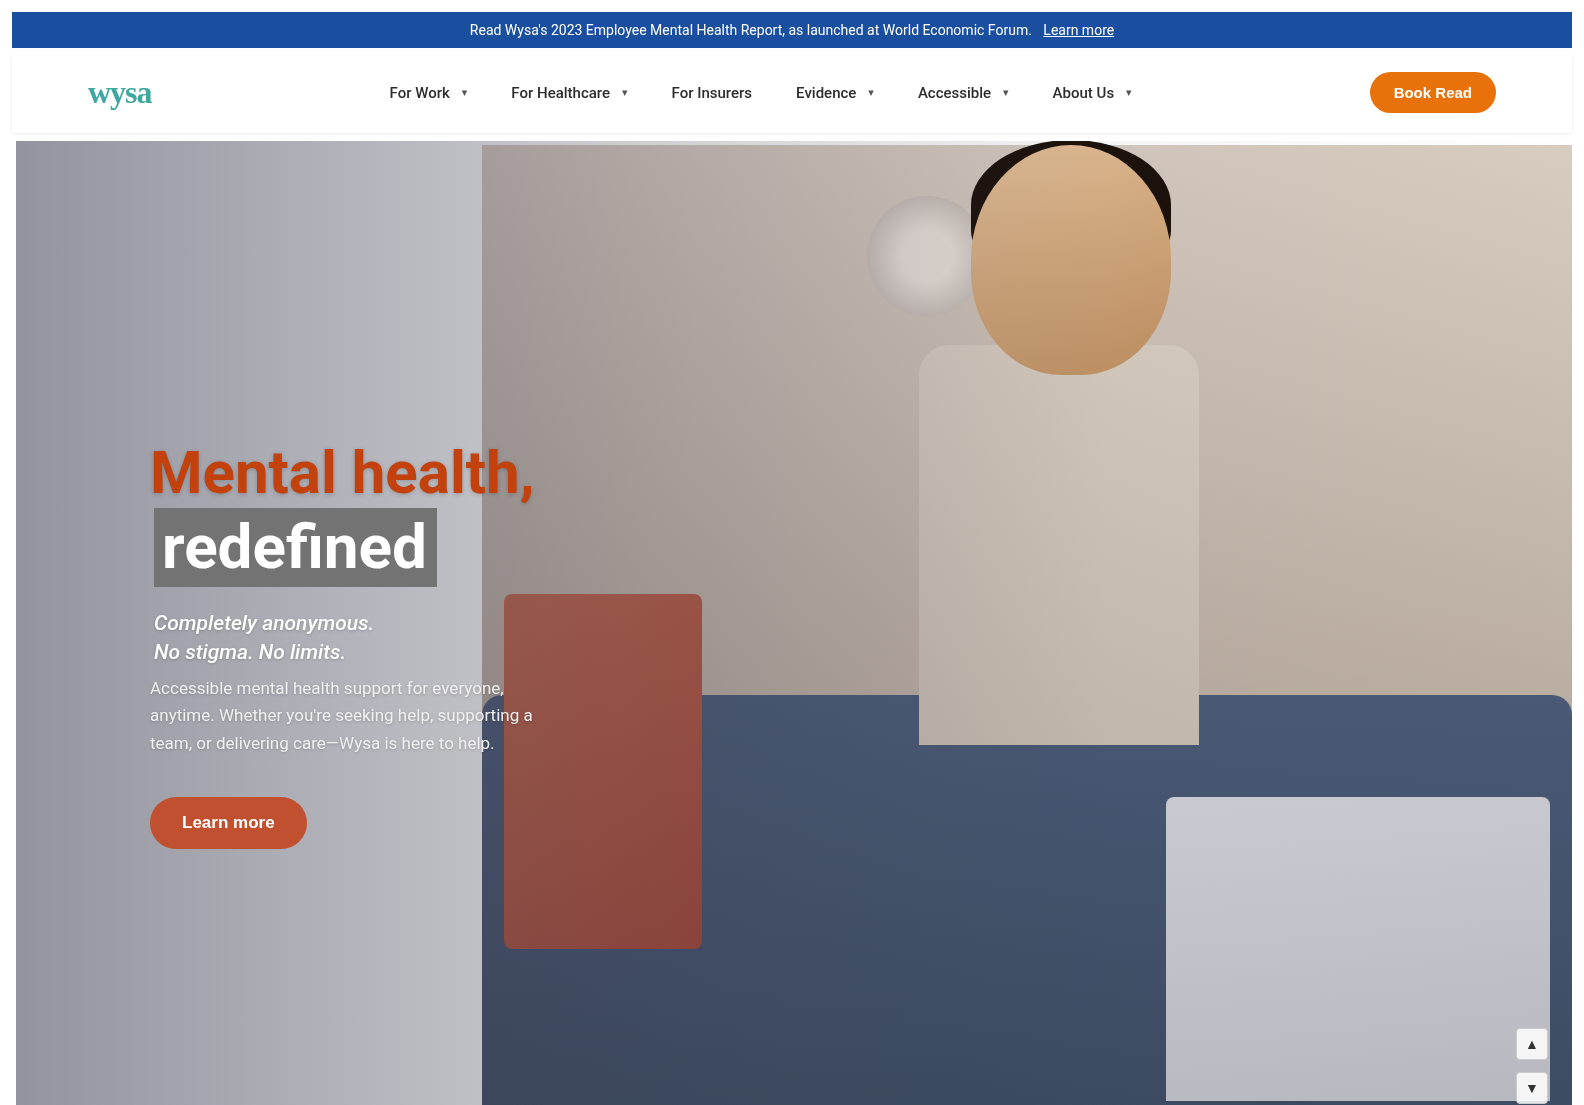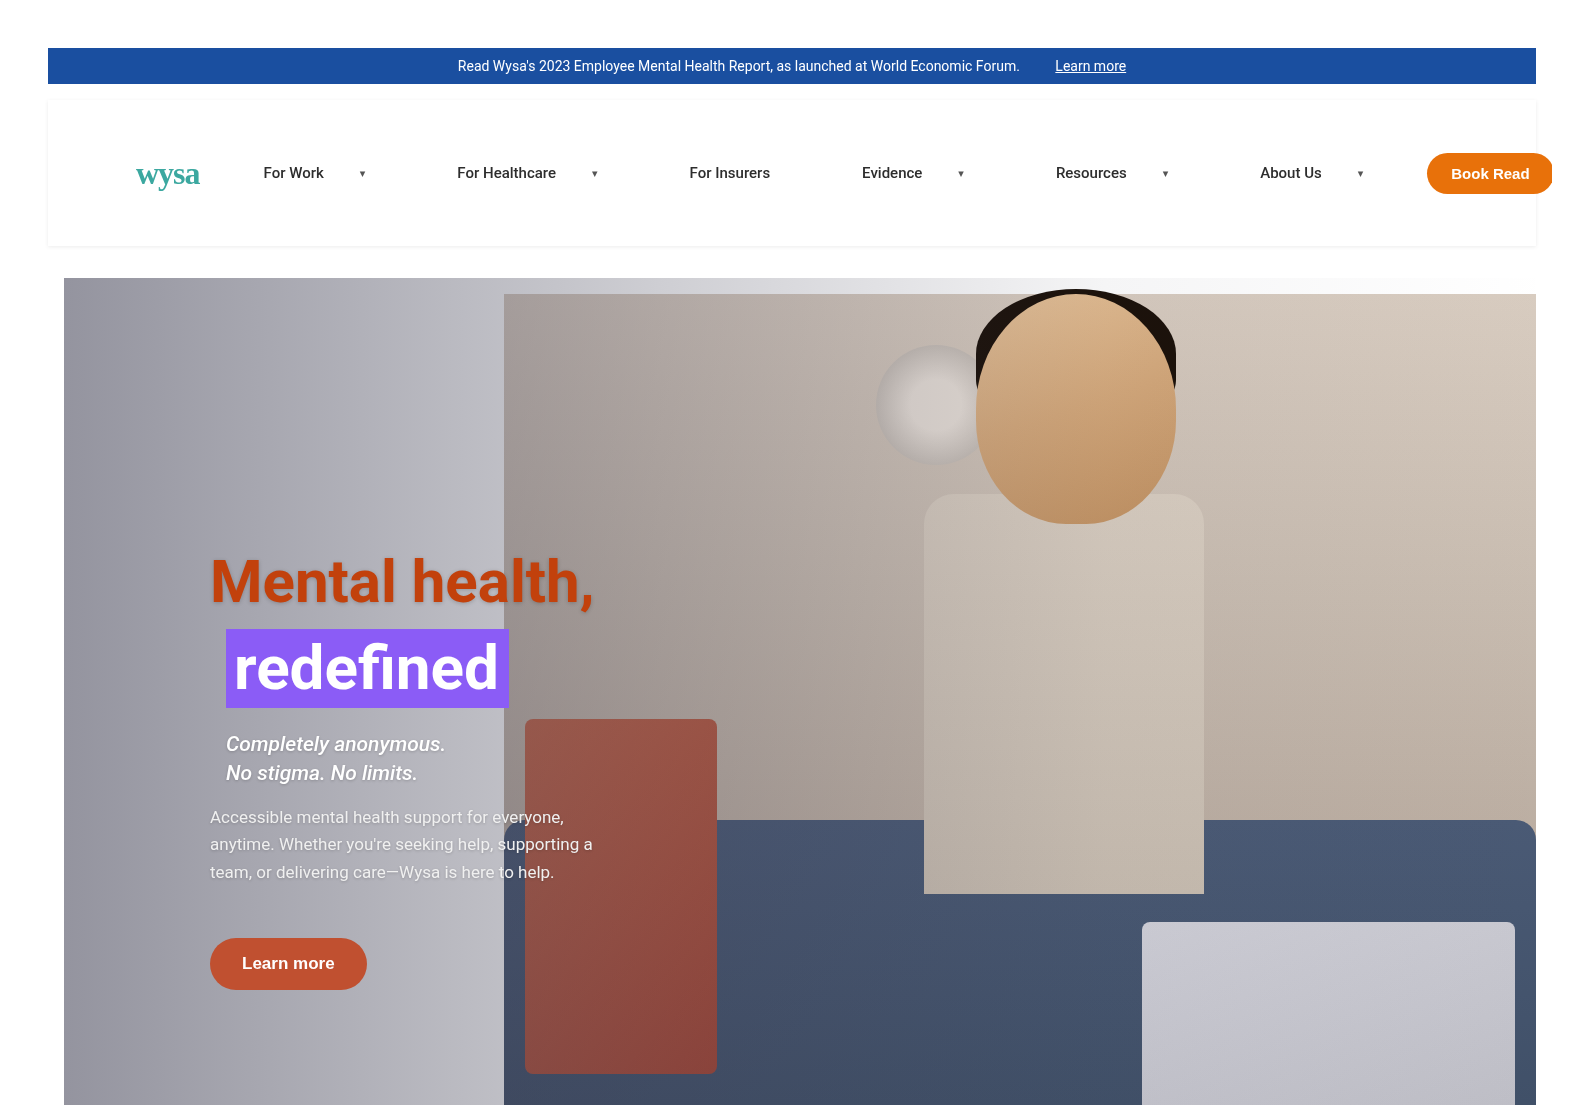--- a/index.html
+++ b/index.html
@@ -1,15 +1,15 @@
 <!DOCTYPE html>
 <html><head>
   <meta charset="utf-8">
   <style>
-    * { margin: 16px; padding: 0; box-sizing: border-box; }
+    * { margin: 4px; padding: 0; box-sizing: border-box; }
     body { font-family: -apple-system, BlinkMacSystemFont, 'Segoe UI', Roboto, sans-serif; overflow-x: hidden; }
 
     
     #announcement-bar {
       background-color: #1a4fa0;
       color: #ffffff;
       text-align: center;
       padding: 10px 20px;
       font-size: 14px;
     }
@@ -196,21 +196,21 @@
       text-shadow: 0 1px 4px rgba(0,0,0,0.2);
     }
     #hero-title-line2-wrapper {
       margin-top: 4px;
       margin-bottom: 24px;
     }
     #hero-title-line2 {
       font-size: 62px;
       font-weight: 700;
       color: #ffffff;
-      background-color: #8b5cf6;
+      background-color: #737373;
       display: inline;
       padding: 2px 10px 4px 8px;
       line-height: 1.2;
       text-shadow: none;
     }
     #hero-tagline {
       font-size: 21px;
       font-weight: 500;
       color: #ffffff;
       margin-bottom: 8px;
@@ -282,21 +282,21 @@
         <span class="chevron"> ▾</span>
       </div>
       <div class="nav-item">
         <span>For Insurers</span>
       </div>
       <div class="nav-item">
         <span>Evidence</span>
         <span class="chevron"> ▾</span>
       </div>
       <div class="nav-item">
-        <span>Resources</span>
+        <span>Accessible</span>
         <span class="chevron"> ▾</span>
       </div>
       <div class="nav-item">
         <span>About Us</span>
         <span class="chevron"> ▾</span>
       </div>
     </div>
   <button id="book-demo-btn">Book Read</button>
 </nav>
 

